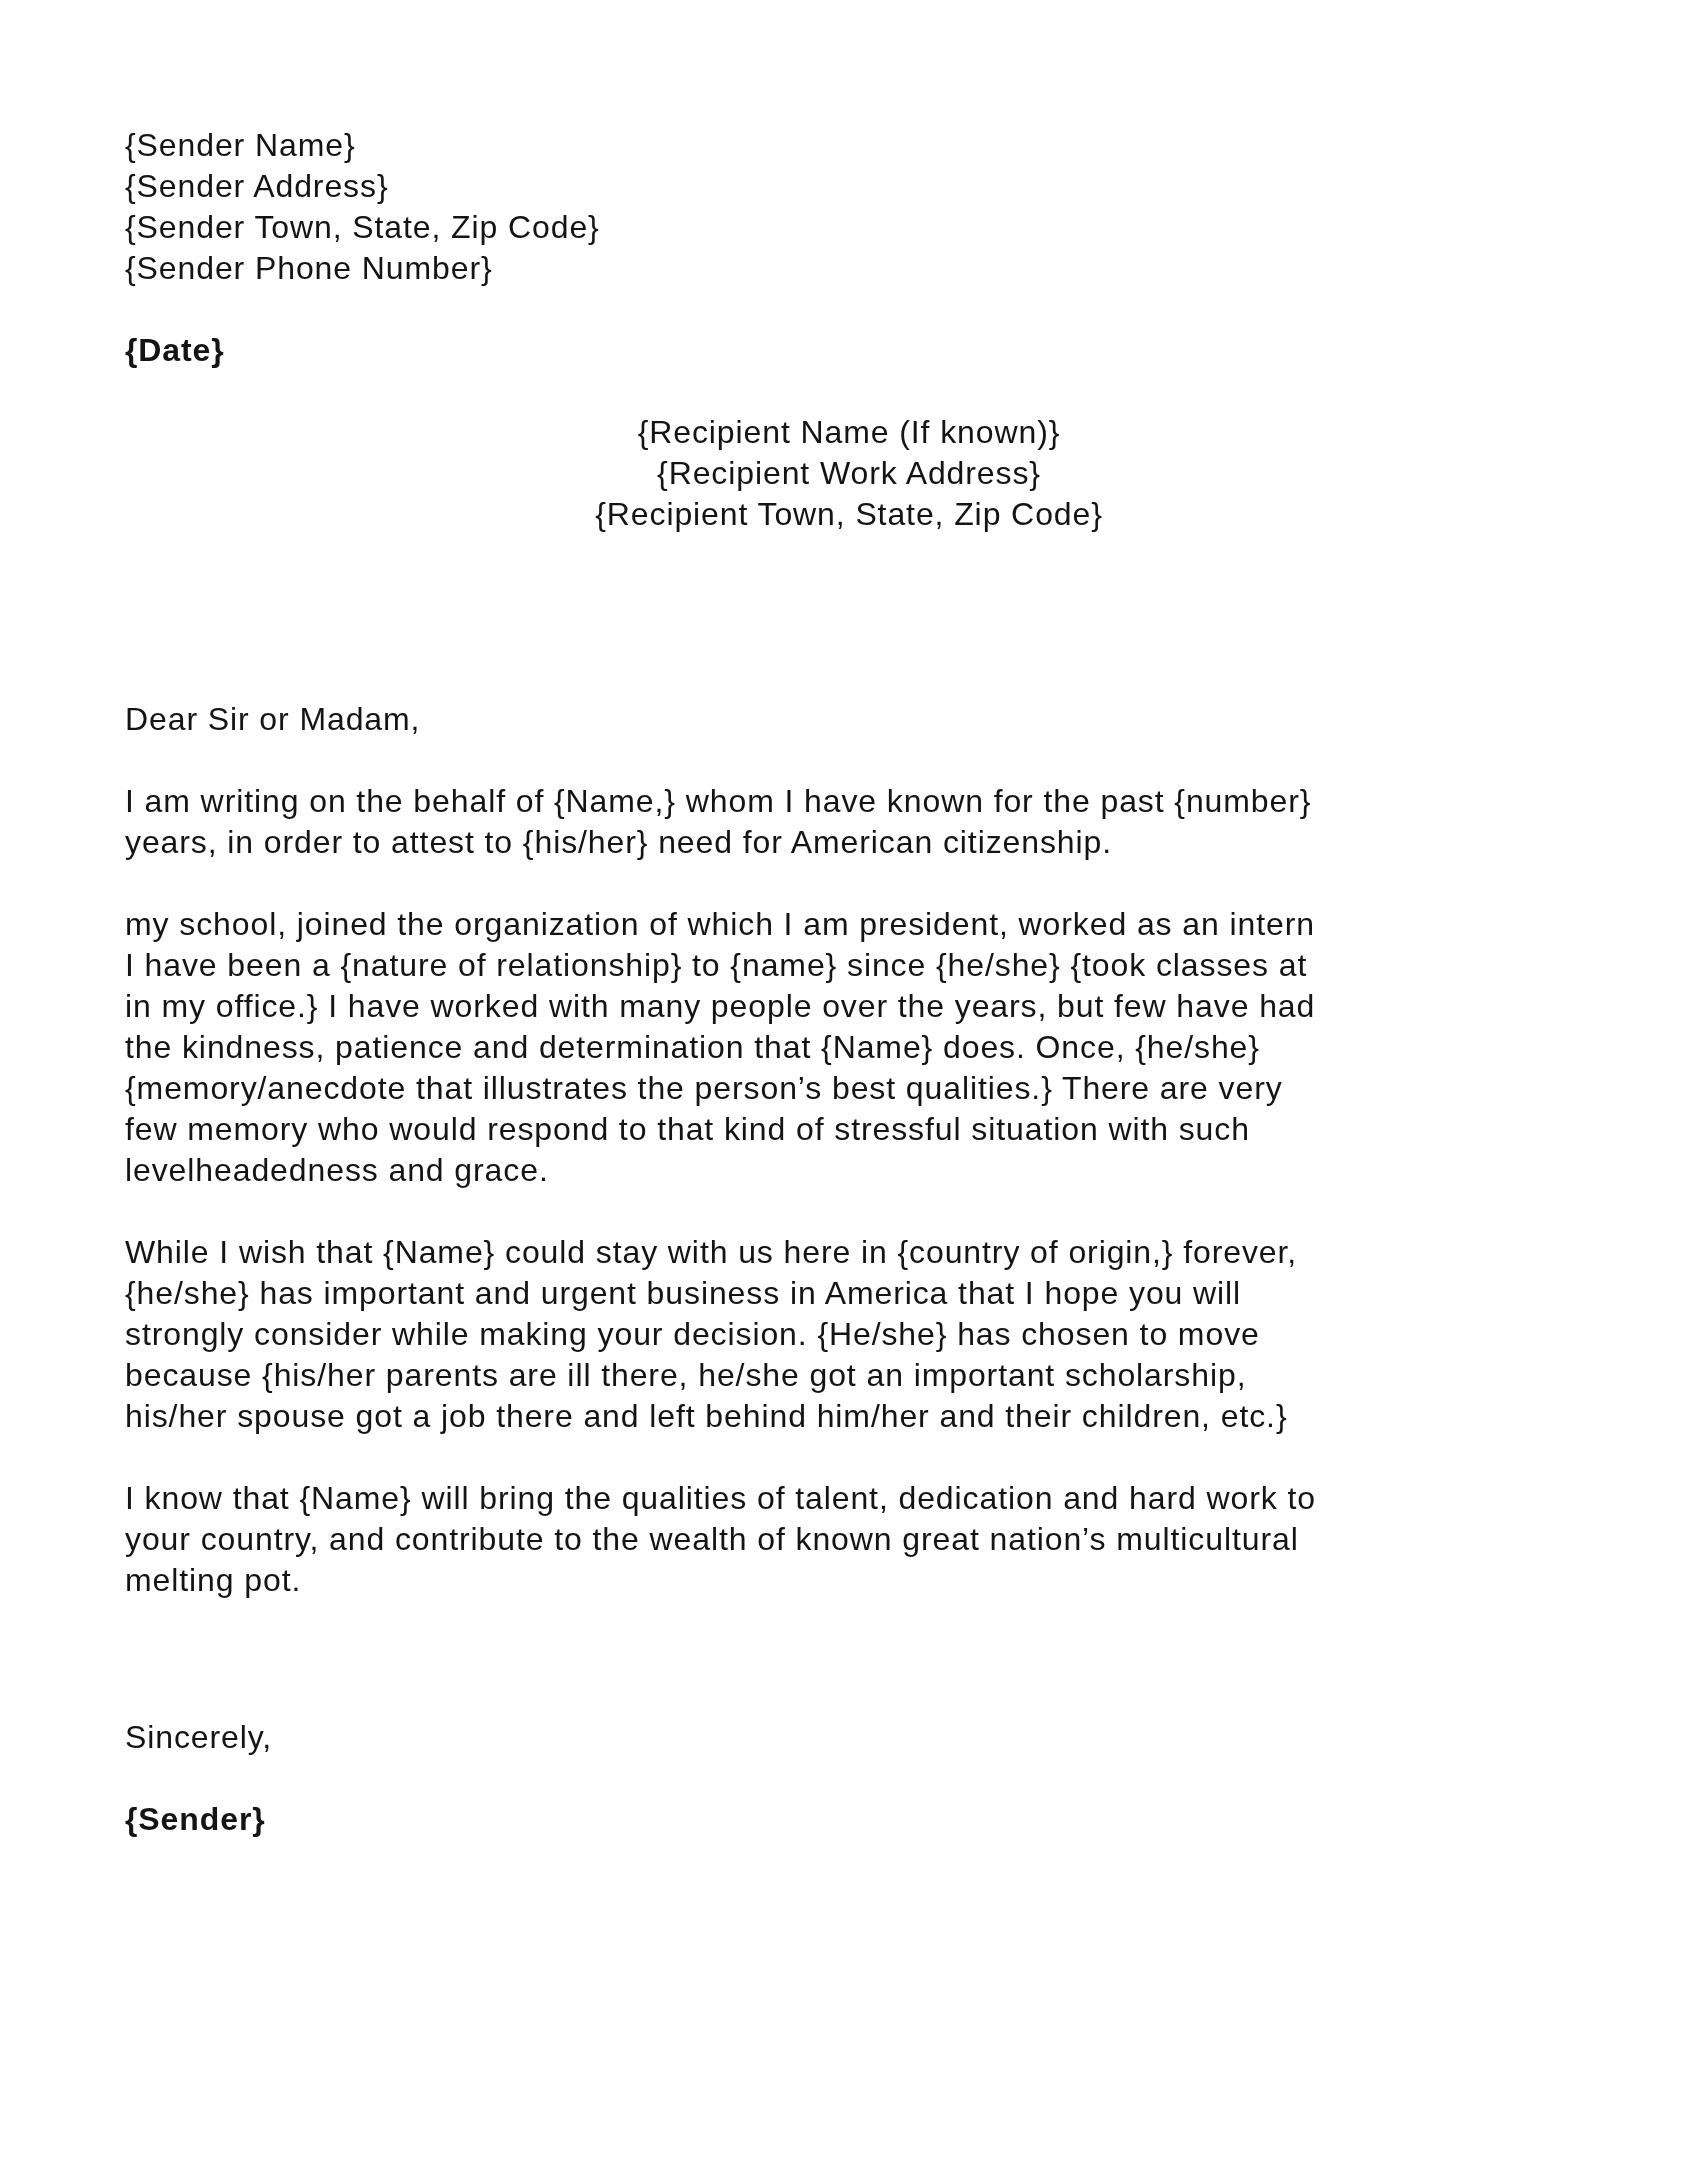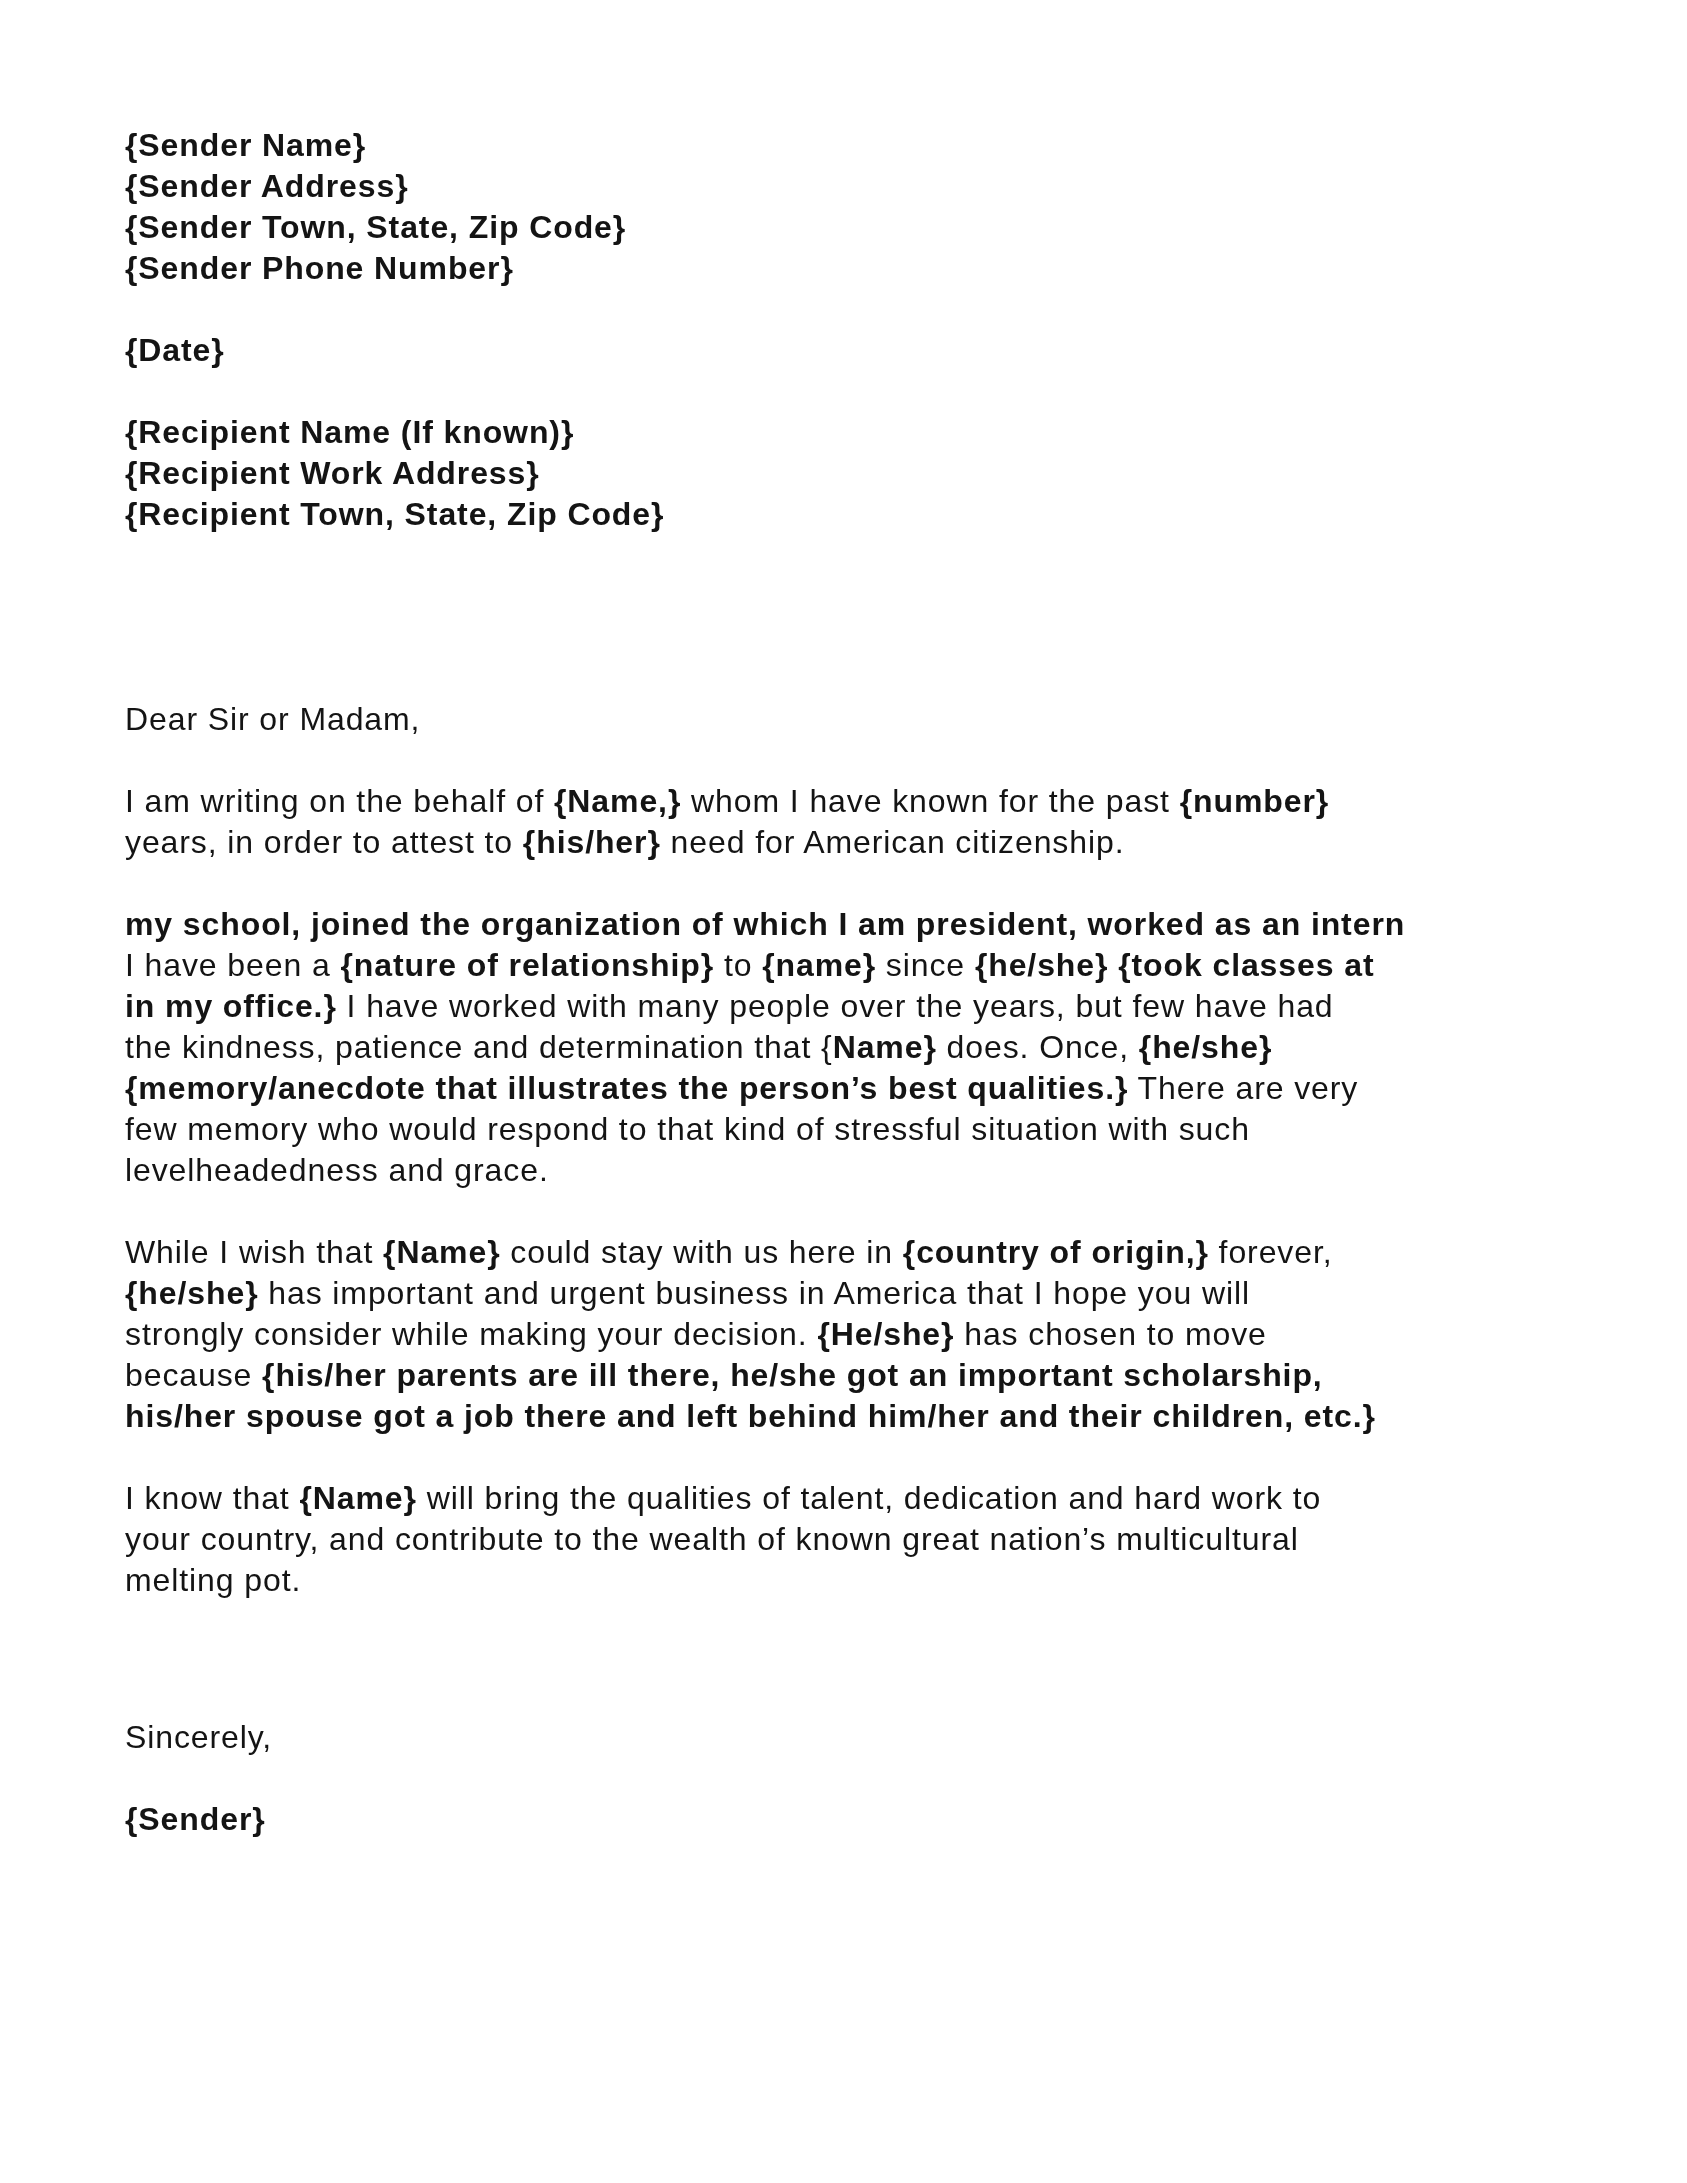--- a/index.html
+++ b/index.html
@@ -17,22 +17,22 @@
     font-family: "Liberation Sans", "DejaVu Sans", sans-serif;
     font-size: 32px;
     line-height: 41px;
     letter-spacing: 0.9px;
     color: #141414;
     overflow: hidden;
   }
   .block { margin: 0 0 41px 0; }
   .bold { font-weight: 700; }
   .line { white-space: pre; }
-  .line span.b { font-weight: 700; }
-  .mb-recipient { margin-bottom: 164px; }
+  .line span.b { font-weight: 400; }
+  .mb-recipient { margin-bottom: 164px; text-align: center; }
   .mb-sign-gap { margin-bottom: 116px; }
   .mb-closing { }
 </style>
 </head>
 <body>
 
 <div class="page">
   <div class="block bold">
       <div class="line"><span class="b">{Sender Name}</span></div>
       <div class="line"><span class="b">{Sender Address}</span></div>

